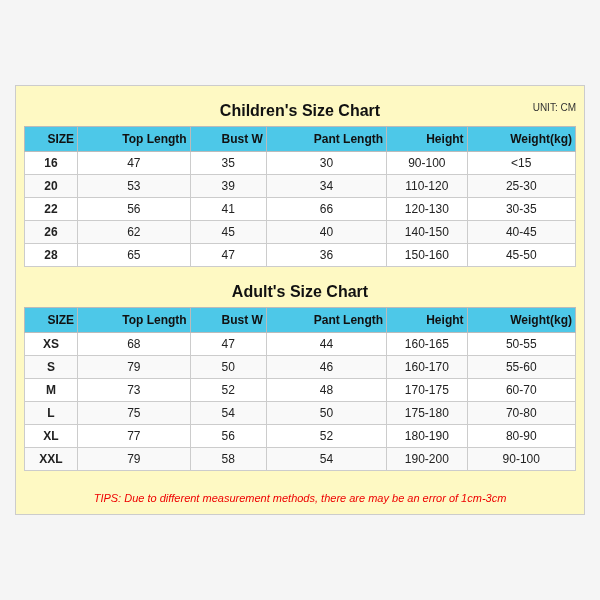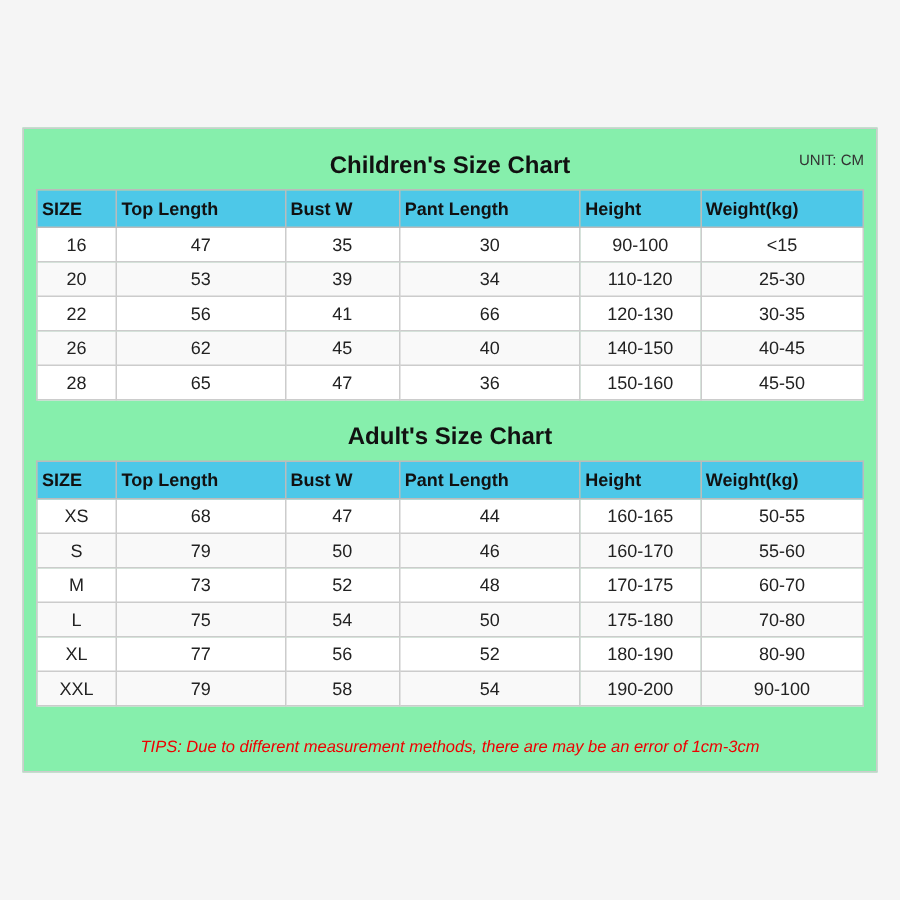--- a/index.html
+++ b/index.html
@@ -7,21 +7,21 @@
       width: 600px;
       height: 600px;
       background: #f5f5f5;
       font-family: Arial, sans-serif;
       display: flex;
       align-items: center;
       justify-content: center;
     }
     .chart-container {
       width: 570px;
-      background: #86efac;
+      background: #fef9c3;
       border: 1.5px solid #ccc;
       padding: 10px 8px 10px 8px;
     }
     .section-title {
       text-align: center;
       font-size: 16px;
       font-weight: bold;
       color: #111;
       padding: 6px 0 2px 0;
       position: relative;
@@ -38,39 +38,39 @@
     table {
       width: 100%;
       border-collapse: collapse;
       margin-top: 4px;
     }
     th {
       background-color: #4dc8e8;
       color: #111;
       font-size: 12px;
       font-weight: bold;
-      text-align: left;
+      text-align: right;
       padding: 5px 3px;
       border: 1px solid #bbb;
     }
     td {
       text-align: center;
       font-size: 12px;
       color: #222;
       padding: 4px 3px;
       border: 1px solid #ccc;
     }
     tr:nth-child(even) td {
       background: #f9f9f9;
     }
     tr:nth-child(odd) td {
       background: #fff;
     }
     td:first-child {
-      font-weight: normal;
+      font-weight: bold;
     }
     .section-gap {
       height: 10px;
     }
     .tips {
       text-align: center;
       color: #e00;
       font-size: 11px;
       margin-top: 21px;
       font-style: italic;

